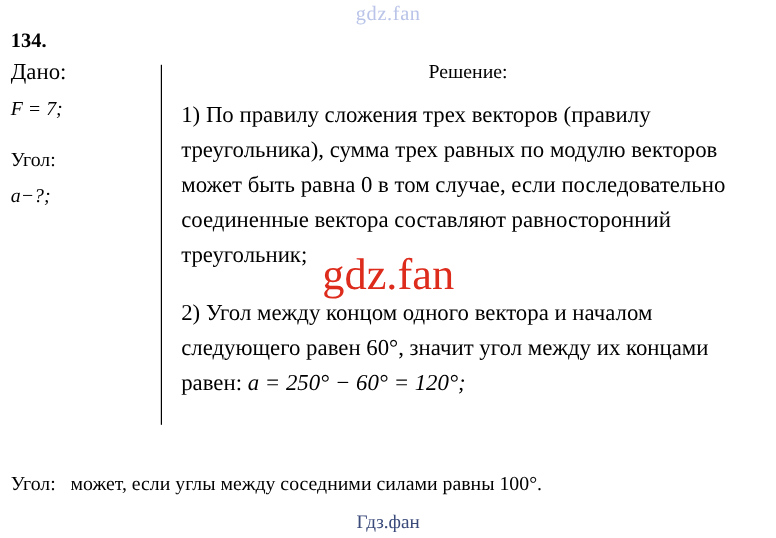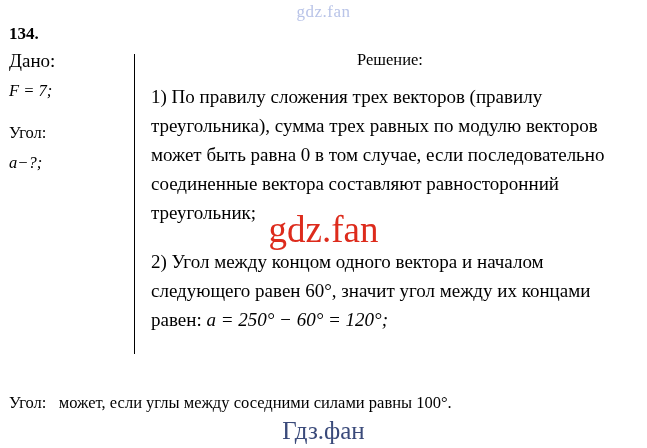--- a/index.html
+++ b/index.html
@@ -43,21 +43,21 @@
     z-index: 5;
   }
 
   .watermark-bottom {
     position: absolute;
     bottom: 3px;
     left: 0;
     width: 100%;
     text-align: center;
     font-family: "Liberation Serif", serif;
-    font-size: 25px;
+    font-size: 16px;
     color: #3a4a7a;
     pointer-events: none;
   }
 
   .task-number {
     position: absolute;
     top: 24px;
     left: 9px;
     font-size: 17px;
     font-weight: bold;

